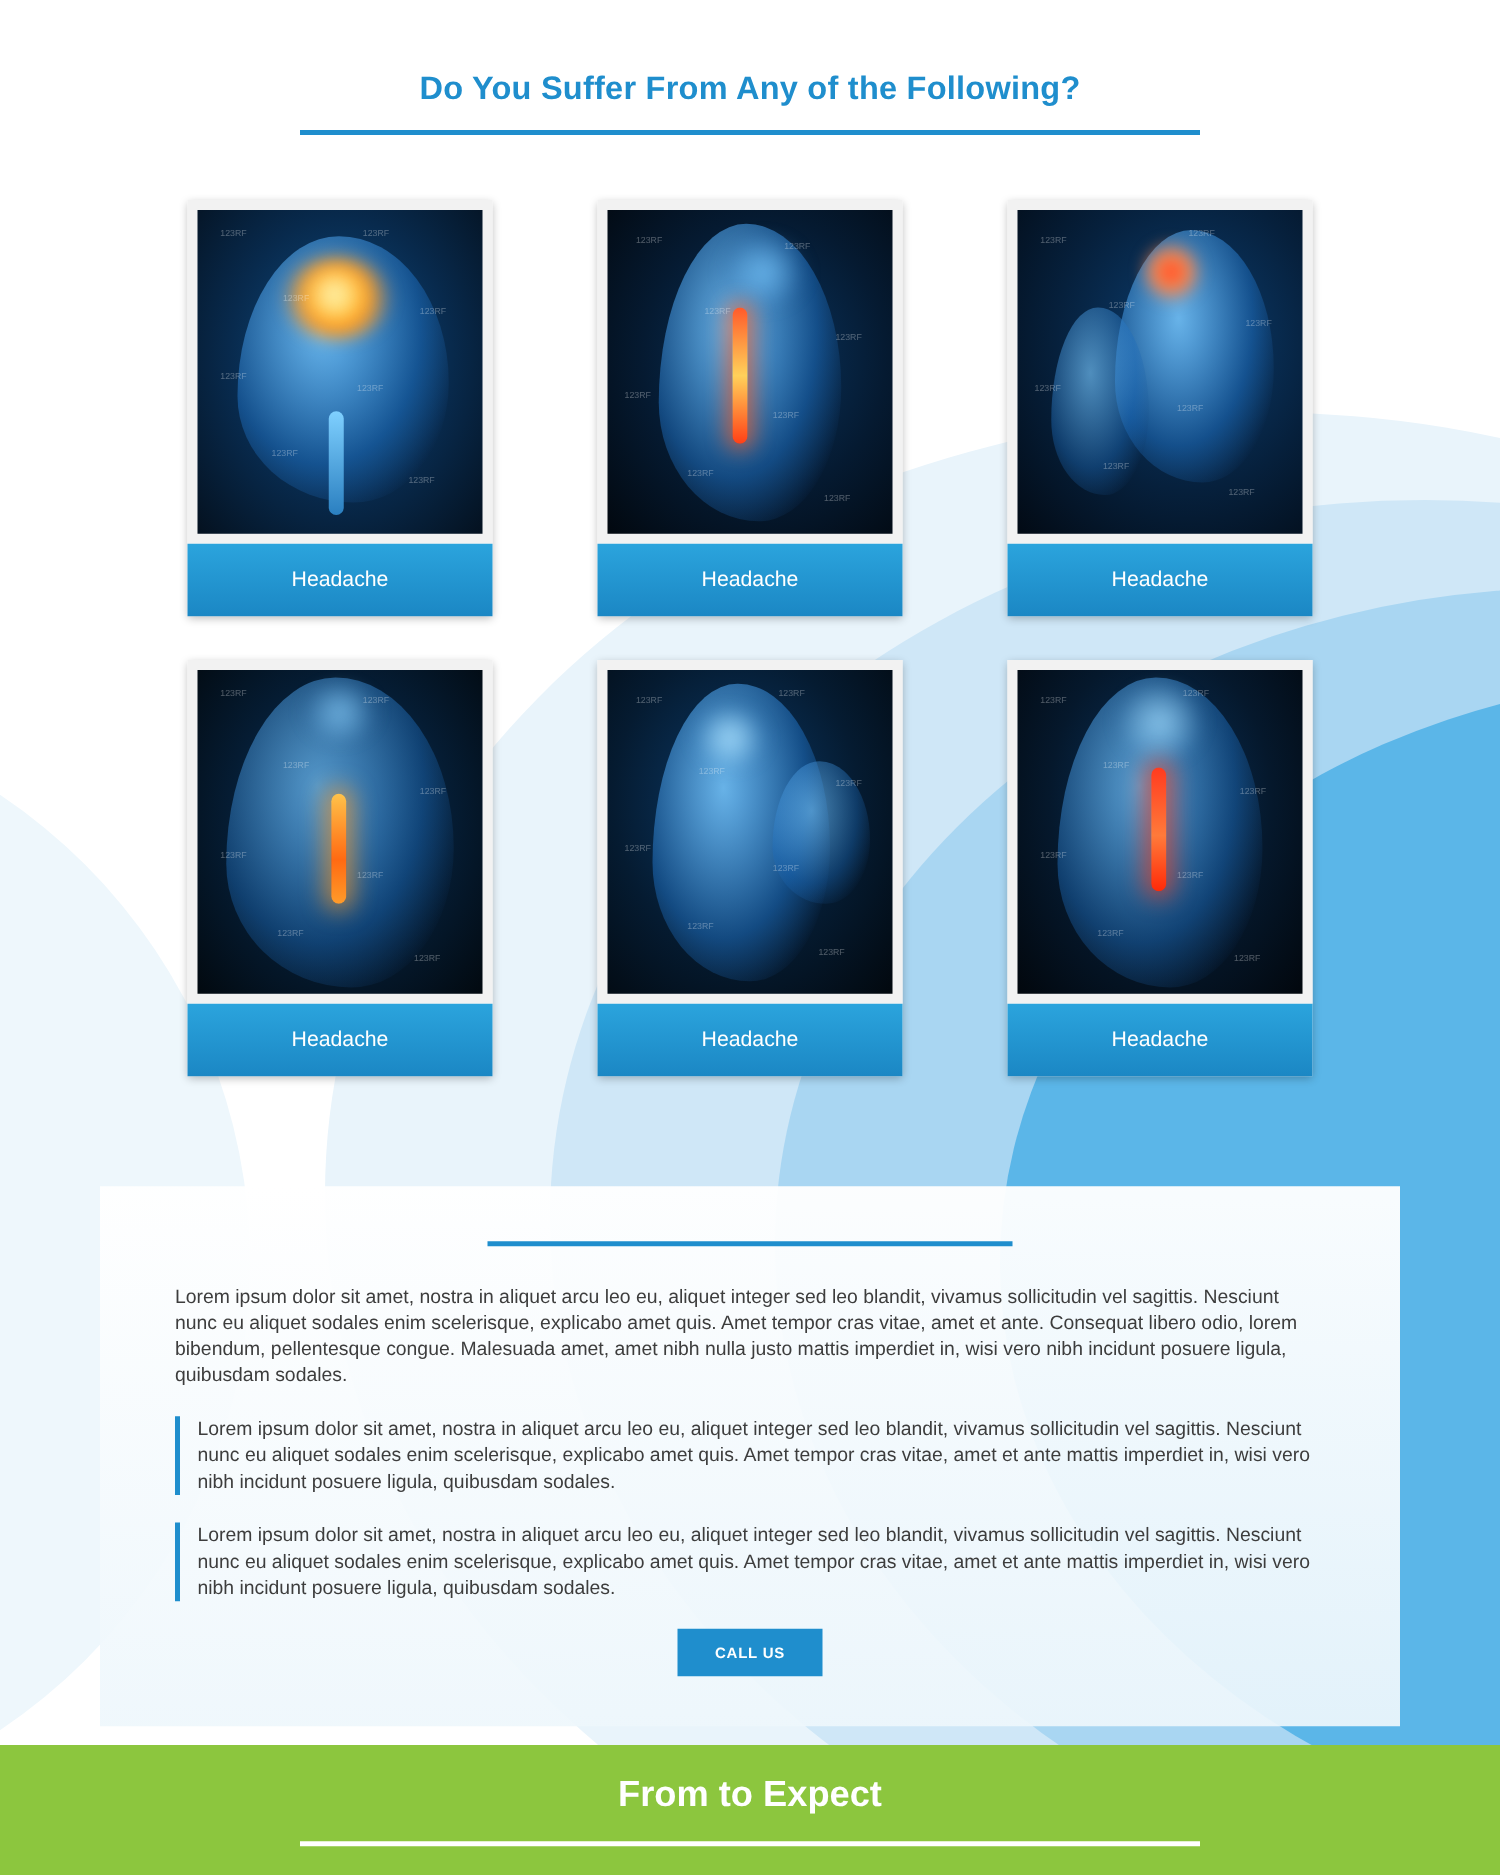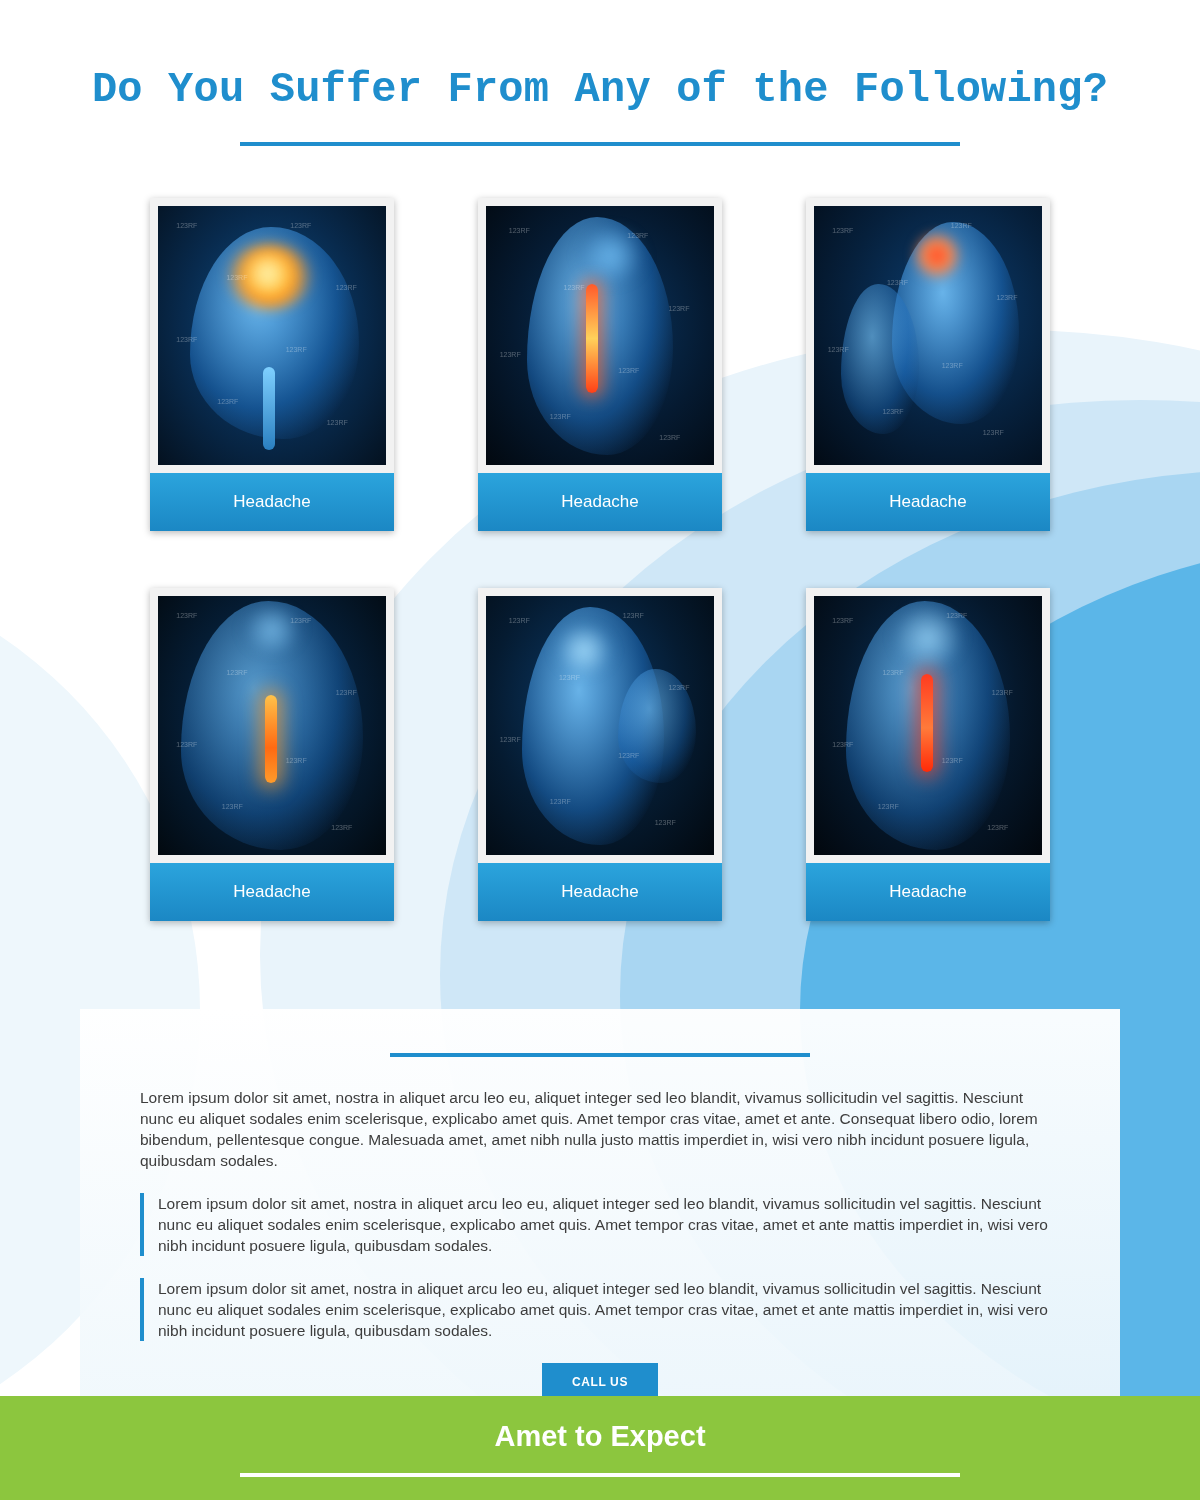--- a/index.html
+++ b/index.html
@@ -48,41 +48,40 @@
     left: -700px; top: 560px;
     background: #eef7fc;
   }
 
   .content { position: relative; z-index: 3; }
 
   
   .section-title {
     text-align: center;
     color: #1f8ecd;
-    font-size: 42px;
+    font-size: 26px;
     font-weight: bold;
     padding-top: 38px;
     letter-spacing: 0.2px;
-    font-family: Liberation Mono, monospace;
   }
   .title-rule {
     width: 720px;
     height: 4px;
     background: #1f8ecd;
     margin: 18px auto 0;
   }
 
   
   .grid {
     width: 900px;
     margin: 52px auto 0;
     display: flex;
     flex-wrap: wrap;
     justify-content: space-between;
-    row-gap: 57px;
+    row-gap: 35px;
   }
   .card {
     width: 244px;
     background: #ffffff;
     box-shadow: 0 2px 7px rgba(0,0,0,0.28);
   }
   .card-img {
     width: 244px;
     height: 275px;
     padding: 8px;
@@ -376,17 +375,17 @@
       <blockquote class="quote">Lorem ipsum dolor sit amet, nostra in aliquet arcu leo eu, aliquet integer sed leo blandit, vivamus sollicitudin vel sagittis. Nesciunt nunc eu aliquet sodales enim scelerisque, explicabo amet quis. Amet tempor cras vitae, amet et ante mattis imperdiet in, wisi vero nibh incidunt posuere ligula, quibusdam sodales.</blockquote>
 
       <div class="cta-wrap">
         <button class="cta">CALL US</button>
       </div>
     </div>
 
   </div>
 
   <div class="green-band">
-    <div class="green-title">Amet to Expect</div>
+    <div class="green-title">From to Expect</div>
     <div class="green-rule"></div>
   </div>
 
 </div>
 
 </body></html>

